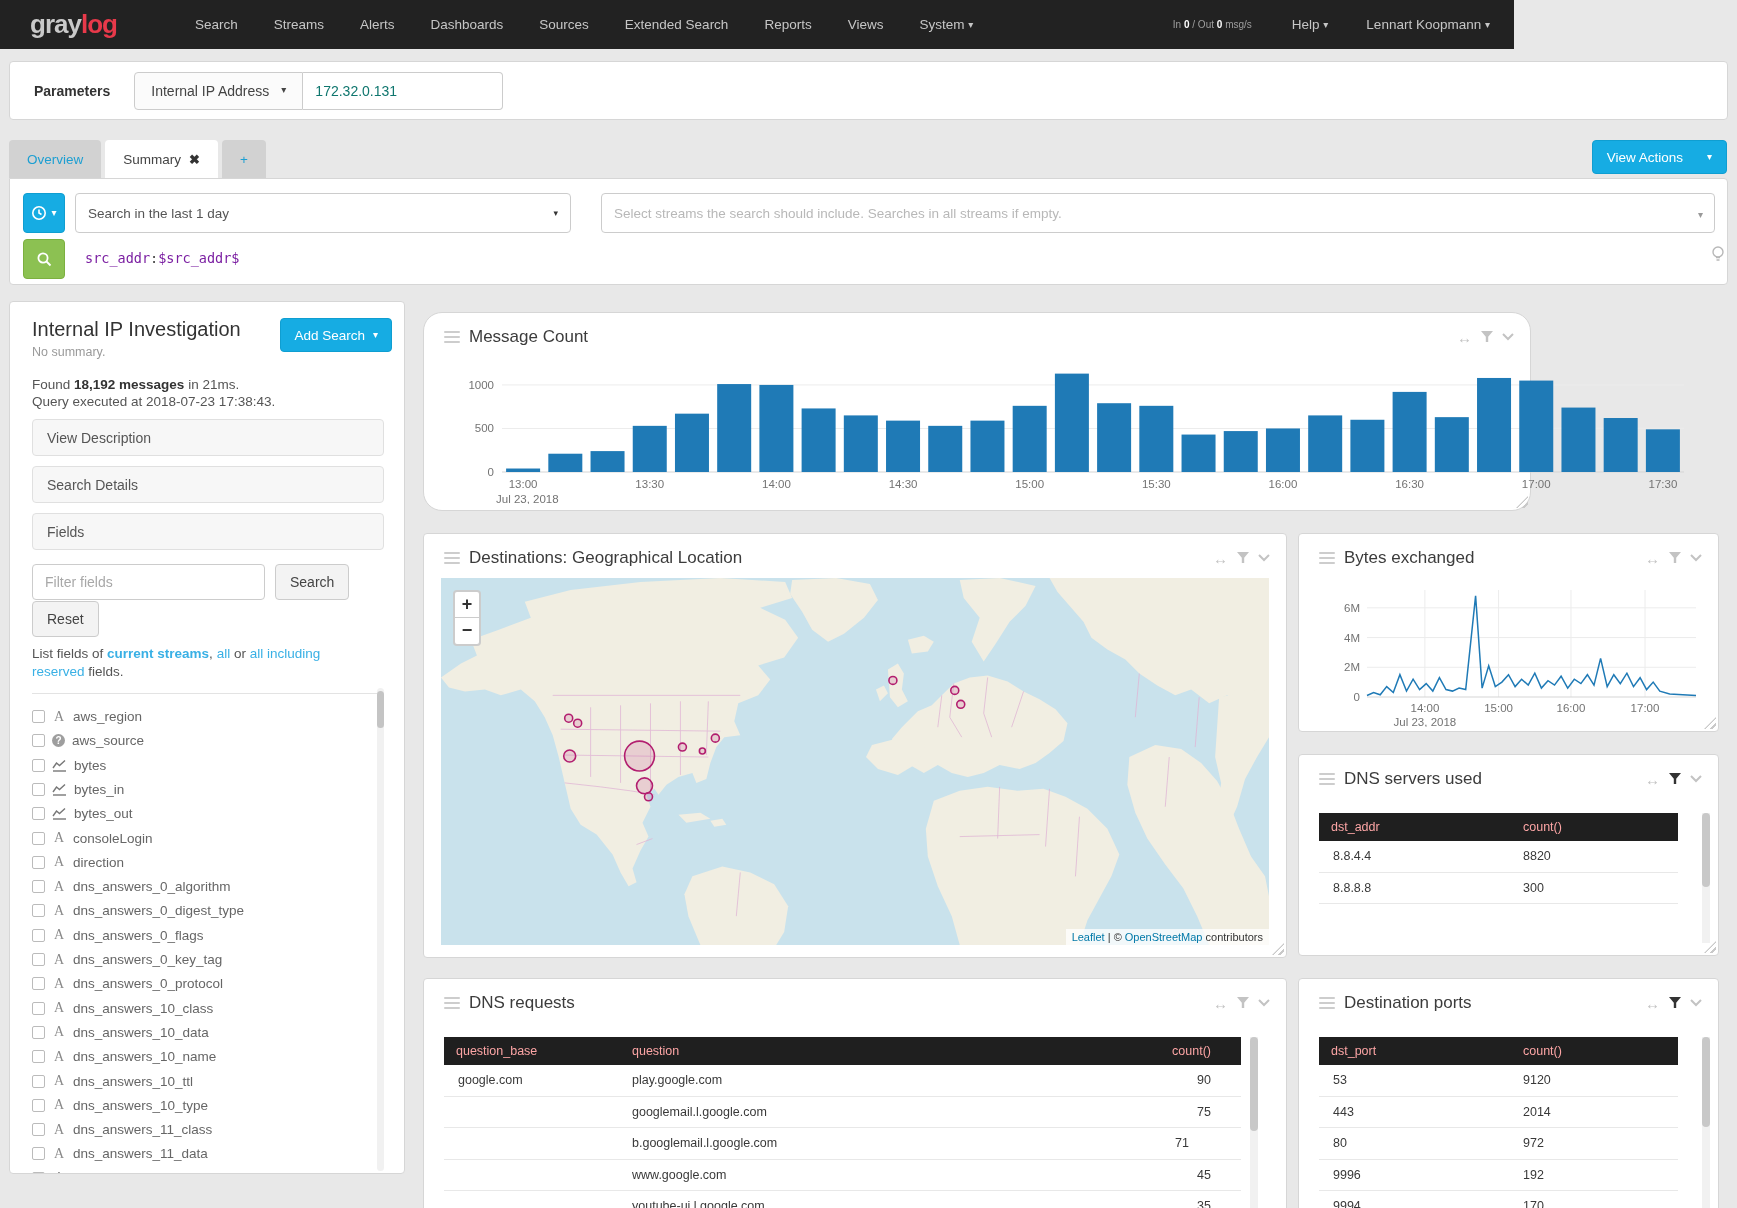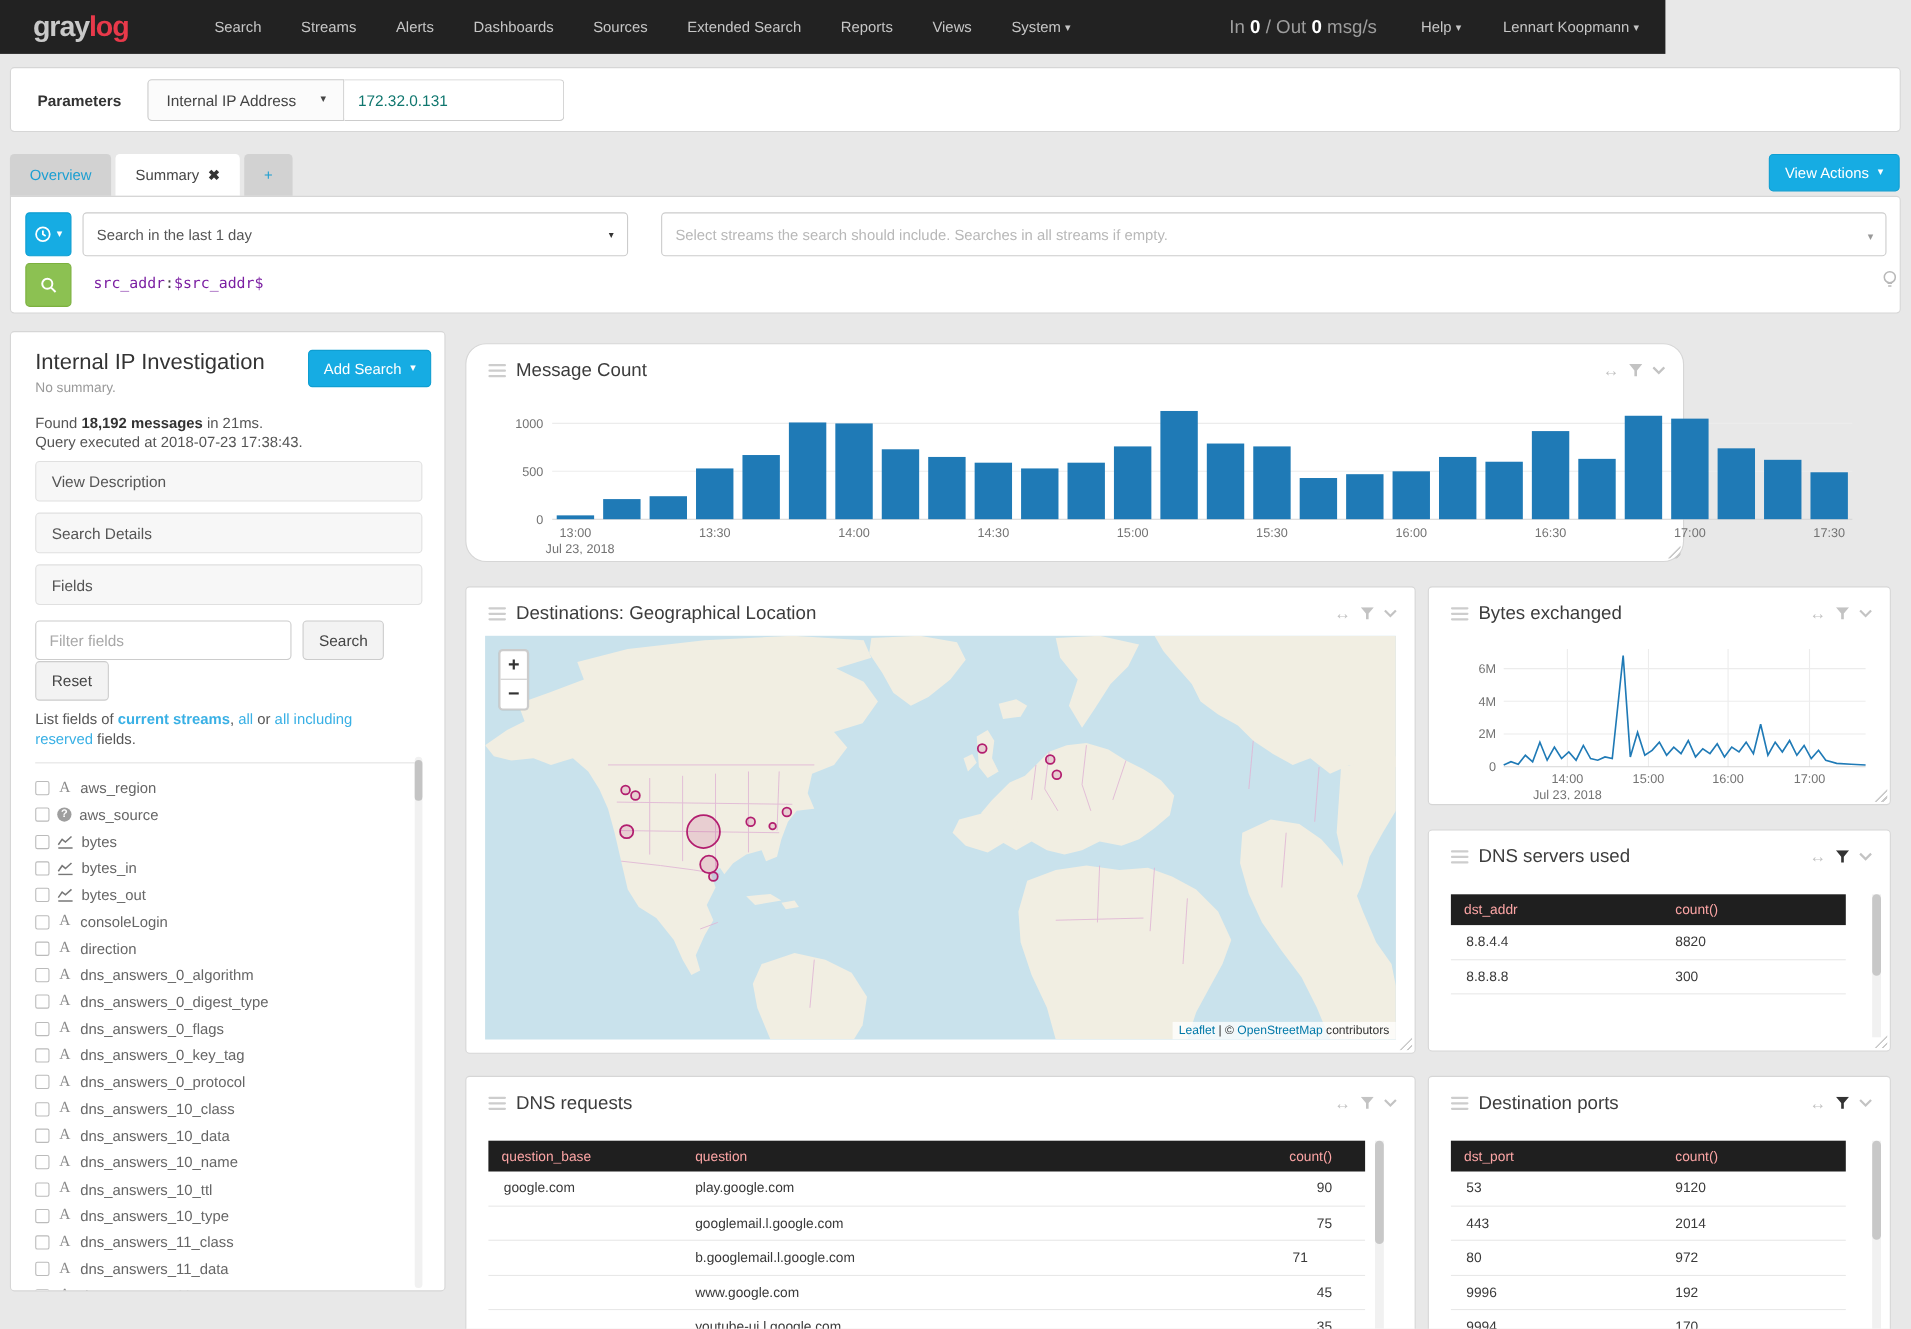--- a/index.html
+++ b/index.html
@@ -7,40 +7,40 @@
   body { font-family:"Liberation Sans", sans-serif; background:#e8e8e8; position:relative; color:#393939; }
 
   
   .navbar { position:absolute; left:0; top:0; width:1514px; height:49px; background:#222222; display:flex; align-items:center; }
   .brand { margin-left:30px; font-size:26px; font-weight:bold; letter-spacing:-1px; }
   .brand .g { color:#c9c9c9; }
   .brand .l { color:#e8394a; }
   .nav-items { display:flex; margin-left:60px; }
   .nav-item { color:#c6c6c6; font-size:13.5px; padding:16px 18px; cursor:pointer; }
   .nav-right { margin-left:auto; display:flex; align-items:center; margin-right:14px; }
-  .throughput { color:#9e9e9e; font-size:17px; margin-right:40px; }
+  .throughput { color:#9e9e9e; font-size:10px; margin-right:40px; }
   .throughput b { color:#ffffff; }
   .nav-drop { color:#c6c6c6; font-size:13.5px; margin-right:38px; cursor:pointer; }
   .caret { font-size:10px; position:relative; top:-1px; }
 
   
   .card { position:absolute; background:#fff; border:1px solid #d6d6d6; border-radius:4px; }
 
   
   #params { left:9px; top:61px; width:1719px; height:59px; display:flex; align-items:center; }
   #params .plabel { font-size:14px; font-weight:bold; color:#333; margin-left:24px; }
-  .param-btn { margin-left:24px; height:38px; padding:0 16px; background:#fbfbfb; border:1px solid #ccc; border-radius:4px 0 0 4px; font-size:14px; color:#444; display:flex; align-items:center; gap:22px; cursor:pointer; }
+  .param-btn { margin-left:24px; height:38px; padding:0 16px; background:#fbfbfb; border:1px solid #ccc; border-radius:4px 0 0 4px; font-size:14px; color:#444; display:flex; align-items:center; gap:12px; cursor:pointer; }
   .param-input { height:38px; width:200px; border:1px solid #ccc; border-left:none; border-radius:0 4px 4px 0; font-size:14px; color:#0f766e; padding:0 12px; font-family:"Liberation Sans",sans-serif; }
 
   
   .tabs { position:absolute; left:9px; top:140px; height:38px; display:flex; gap:4px; }
   .tab { height:38px; padding:0 18px; display:flex; align-items:center; gap:8px; background:#d2d2d2; border-radius:4px 4px 0 0; font-size:13.5px; color:#1d9fd2; cursor:pointer; }
   .tab.active { background:#fff; color:#444; }
   .tab .close { font-weight:bold; color:#333; font-size:13px; }
-  #view-actions { position:absolute; right:10px; top:140px; height:34px; background:#16ace3; border:1px solid #0f9ed1; color:#fff; border-radius:4px; font-size:13.5px; padding:0 14px; display:flex; align-items:center; gap:8px; cursor:pointer; }
+  #view-actions { position:absolute; right:10px; top:140px; height:34px; background:#16ace3; border:1px solid #0f9ed1; color:#fff; border-radius:4px; font-size:13.5px; padding:0 14px; display:flex; align-items:center; gap:24px; cursor:pointer; }
 
   
   #searchcard { left:9px; top:178px; width:1719px; height:107px; border-radius:0 4px 4px 4px; }
   .sq-btn { position:absolute; width:42px; height:40px; border-radius:4px; display:flex; align-items:center; justify-content:center; cursor:pointer; }
   #time-btn { left:13px; top:14px; background:#16ace3; border:1px solid #0f9ed1; gap:4px; color:#fff; }
   #query-btn { left:13px; top:60px; background:#8cc152; border:1px solid #7cb03f; }
   #time-select { position:absolute; left:65px; top:14px; width:496px; height:40px; border:1px solid #ccc; border-radius:4px; background:#fff; font-size:13.5px; color:#555; display:flex; align-items:center; padding:0 12px; }
   #time-select .sel-caret { margin-left:auto; color:#333; font-size:9px; }
   #streams-input { position:absolute; left:591px; top:14px; width:1114px; height:40px; border:1px solid #ccc; border-radius:4px; font-size:13.5px; color:#555; padding:0 12px; font-family:"Liberation Sans",sans-serif; }
   #streams-input::placeholder { color:#b8b8b8; }

